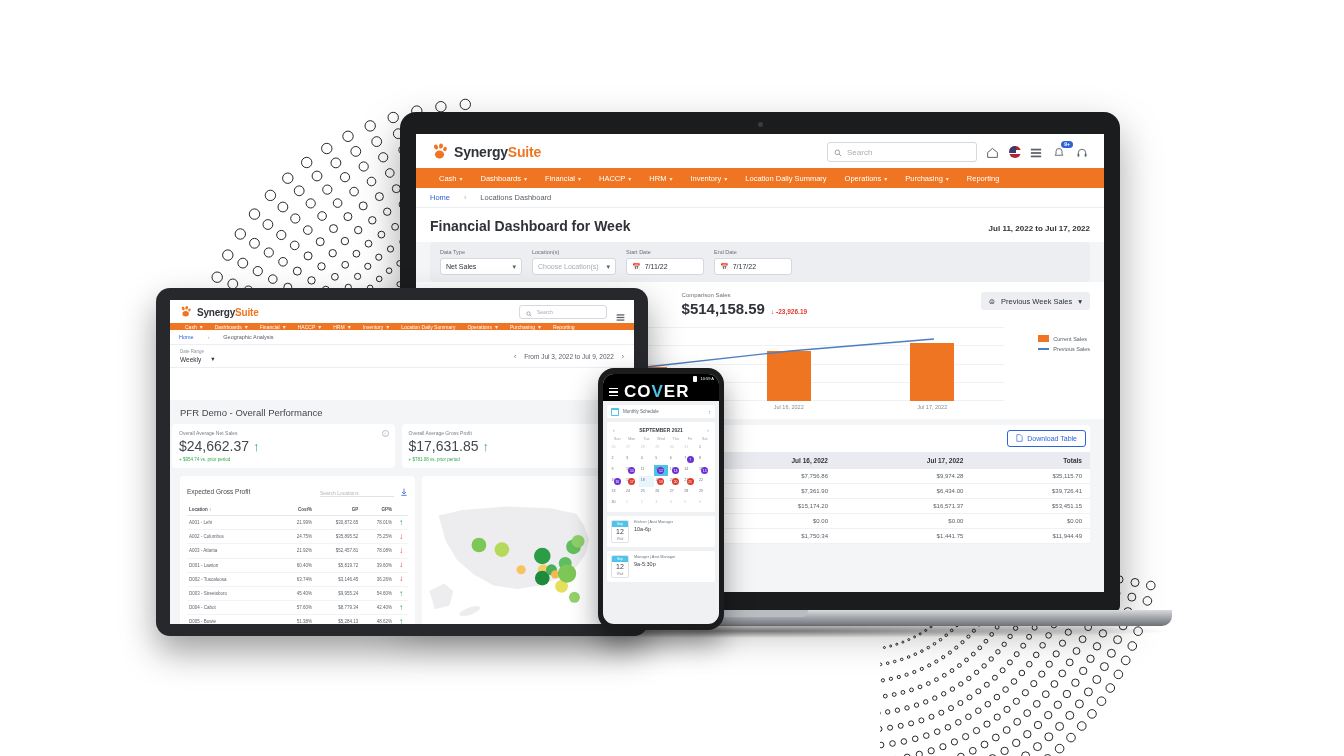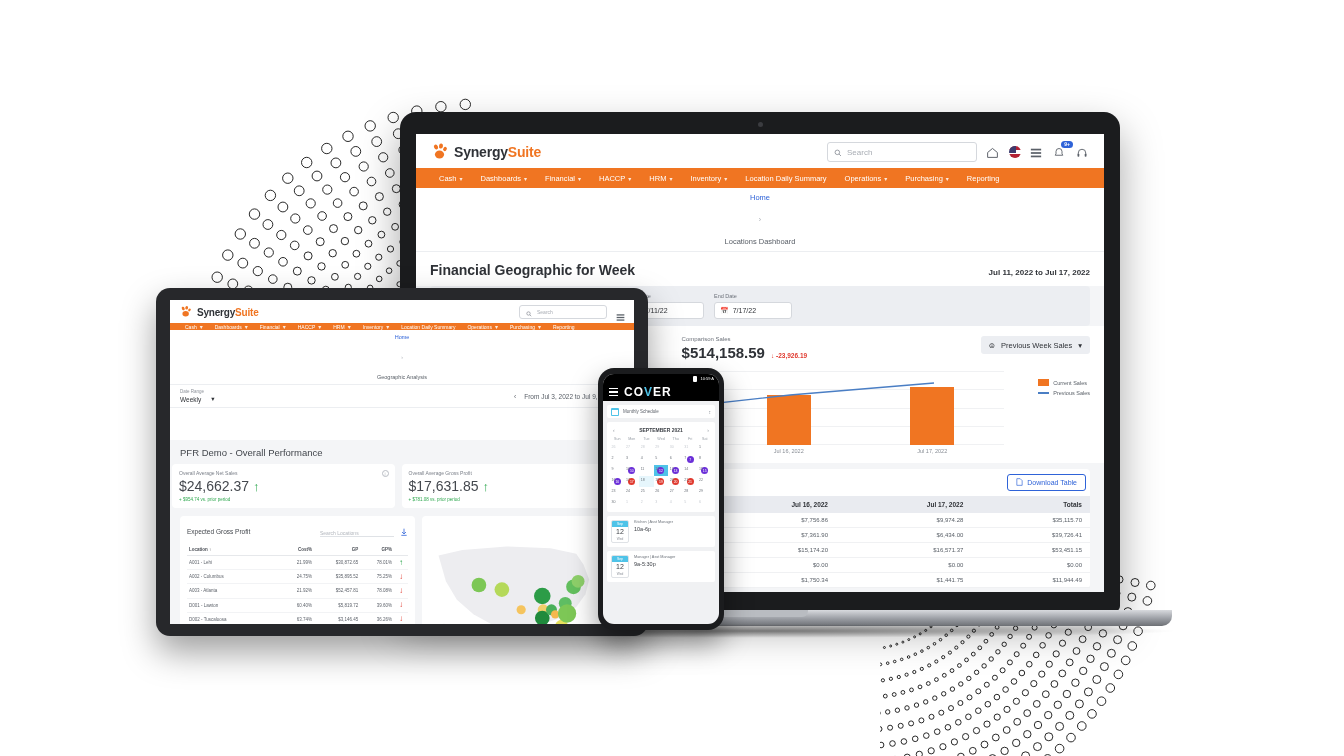--- a/index.html
+++ b/index.html
@@ -63,21 +63,21 @@
   .flag::before { content:""; position:absolute; left:0; top:0; width:55%; height:55%;
     background:#3c3b6e; }
 
   .navbar { background: #f07522; display: flex; align-items: center; gap: 0; padding: 0 14px;
     height: 20px; }
   .navitem { font-size: 7.5px; color: #fff; padding: 0 9px; white-space: nowrap;
     display:flex; align-items:center; gap:3px; }
   .navitem .caret { font-size: 6px; opacity: .85; }
 
   .crumbbar { background: #fff; border-bottom: 1px solid #eceef1; padding: 5px 14px;
-    display: flex; align-items: center; gap: 14px; flex-direction: column; }
+    display: flex; align-items: center; gap: 14px; }
   .crumb-home { font-size: 7.5px; color: #2f63d8; }
   .crumb-sep { font-size: 7px; color: #a9adb4; }
   .crumb-cur { font-size: 7.5px; color: #5a6068; }
 
   .page-body { flex: 1; background: #f4f5f7; padding: 0; overflow: hidden; }
 
   
   .lp-titlerow { display: flex; align-items: baseline; justify-content: space-between;
     padding: 10px 14px 8px 14px; background: #fff; }
   .lp-title { font-size: 14px; font-weight: 700; color: #2f3237; }
@@ -174,21 +174,21 @@
     box-shadow: 0 14px 28px rgba(0,0,0,.4); }
   .phone-screen { position: absolute; left: 5px; top: 6px; width: 116px; height: 250px;
     background: #f0f1f3; border-radius: 11px; overflow: hidden; }
   .ph-status { height: 9px; background: #000; display: flex; align-items: center;
     justify-content: flex-end; padding: 0 5px; gap: 3px; }
   .ph-status .t { font-size: 4px; color: #fff; }
   .ph-nav { height: 18px; background: #000; display: flex; align-items: center;
     padding: 0 6px; gap: 6px; }
   .ph-burger { display: flex; flex-direction: column; gap: 2px; }
   .ph-burger i { display: block; width: 9px; height: 1.4px; background: #fff; }
-  .cover-logo { font-size: 12px; font-weight: 700; color: #fff; letter-spacing: 1px;
+  .cover-logo { font-size: 17px; font-weight: 700; color: #fff; letter-spacing: 1px;
     display: flex; align-items: flex-end; }
   .cover-logo .v { color: #4fc3e8; }
   .ph-sel { background: #fff; margin: 4px; border-radius: 2px; height: 13px; display: flex;
     align-items: center; gap: 4px; padding: 0 4px; }
   .ph-sel .lab { font-size: 4.5px; color: #5f646c; flex: 1; }
   .cal-icon { width: 8px; height: 8px; background: #4fc3e8; border-radius: 1px; position: relative; }
   .cal-icon::after { content:""; position:absolute; left:1px; right:1px; top:2.5px; bottom:1px; background:#fff; }
   .ph-card { background: #fff; margin: 0 4px; border-radius: 2px; padding: 3px; }
   .mon-row { display: flex; align-items: center; justify-content: space-between; padding: 2px 3px; }
   .mon-row .m { font-size: 5px; font-weight: 700; color: #3b3f45; }
@@ -1176,21 +1176,21 @@
           </div>
 
           <div class="crumbbar">
             <span class="crumb-home">Home</span>
             <span class="crumb-sep">›</span>
             <span class="crumb-cur">Locations Dashboard</span>
           </div>
 
           <div class="page-body">
             <div class="lp-titlerow">
-              <span class="lp-title">Financial Geographic for Week</span>
+              <span class="lp-title">Financial Dashboard for Week</span>
               <span class="lp-daterange">Jul 11, 2022 to Jul 17, 2022</span>
             </div>
 
             <div class="filterbar">
               <div class="fgroup">
                 <span class="flabel">Data Type</span>
                 <div class="fctl w1">
                   <span>Net Sales</span>
                   <span class="cal">▾</span>
                 </div>

